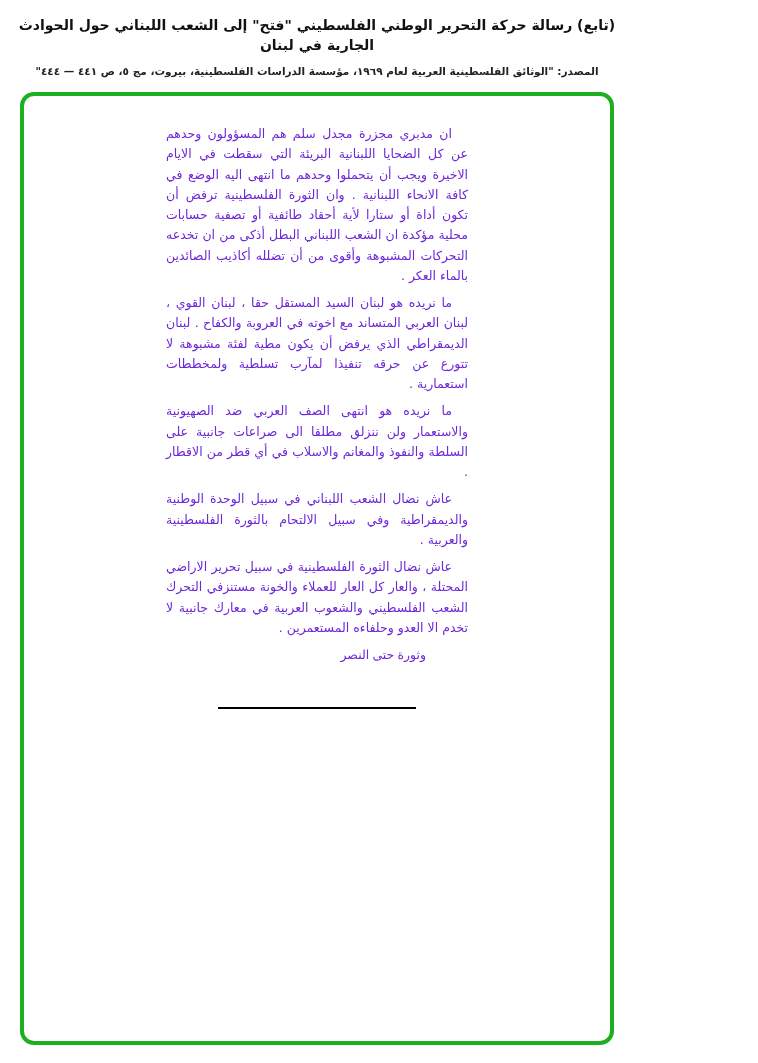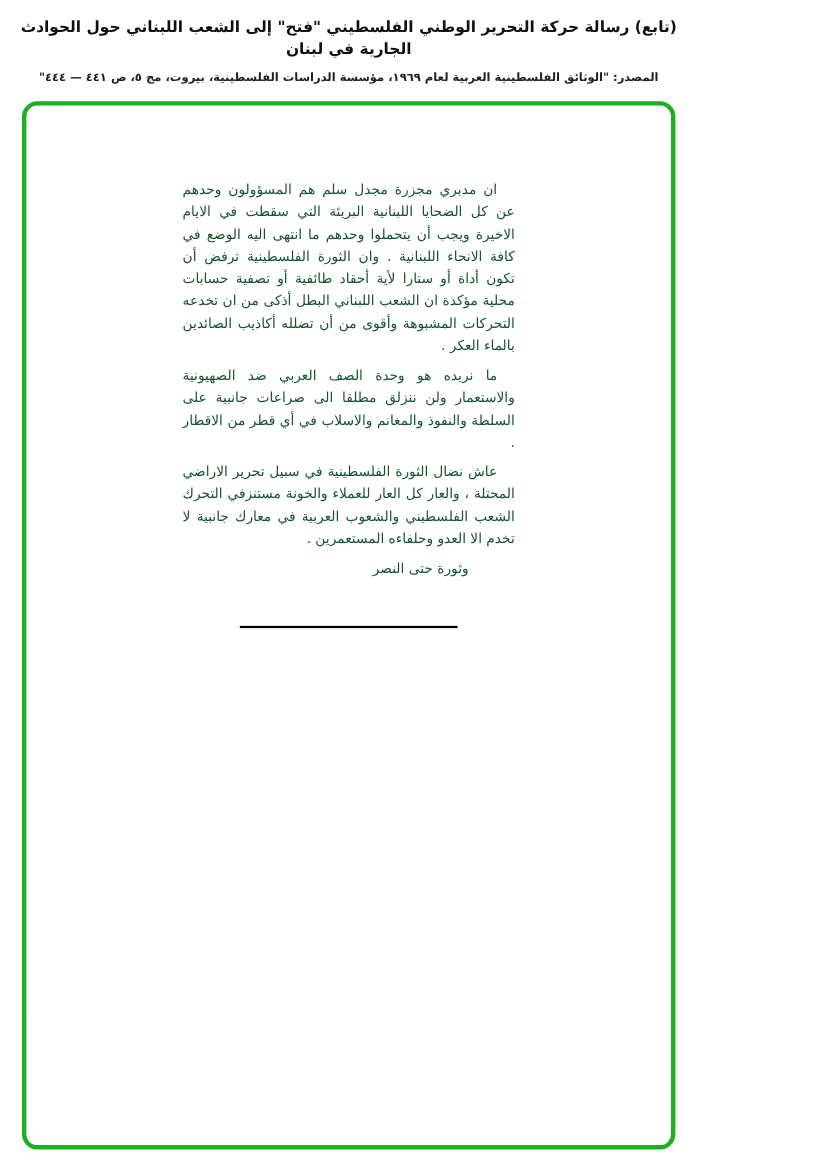--- a/index.html
+++ b/index.html
@@ -43,33 +43,34 @@
     right: 20px;
     top: 92px;
     bottom: 18px;
     border: 4px solid #1cb021;
     border-radius: 14px;
     background: #ffffff;
   }
   .scan {
     direction: rtl;
     width: 302px;
-    margin: 66px auto 0 auto;
+    margin: 28px auto 0 auto;
     font-size: 12.5px;
     line-height: 1.62;
-    color: #14532d;
+    color: #6d28d9;
     text-align: justify;
   }
   .scan p {
     margin: 0 0 7px 0;
     text-indent: 16px;
   }
   .scan p.closing {
     text-indent: 42px;
     margin-top: 2px;
+    font-family: Liberation Serif, serif;
   }
   .divider {
     width: 198px;
     height: 2px;
     background: #000;
     margin: 42px auto 0 auto;
   }
 </style>
 </head>
 <body>
@@ -77,20 +78,22 @@
 <div class="page">
 
   <header class="header">
     <h1 class="doc-title">(تابع) رسالة حركة التحرير الوطني الفلسطيني "فتح" إلى الشعب اللبناني حول الحوادث الجارية في لبنان</h1>
     <div class="doc-source">المصدر: "الوثائق الفلسطينية العربية لعام ١٩٦٩، مؤسسة الدراسات الفلسطينية، بيروت، مج ٥، ص ٤٤١ — ٤٤٤"</div>
   </header>
 
   <div class="green-frame" style="border-color: rgb(28, 176, 33);">
     <div class="scan">
       <p>ان مدبري مجزرة مجدل سلم هم المسؤولون وحدهم عن كل الضحايا اللبنانية البريئة التي سقطت في الايام الاخيرة ويجب أن يتحملوا وحدهم ما انتهى اليه الوضع في كافة الانحاء اللبنانية . وان الثورة الفلسطينية ترفض أن تكون أداة أو ستارا لأية أحقاد طائفية أو تصفية حسابات محلية مؤكدة ان الشعب اللبناني البطل أذكى من ان تخدعه التحركات المشبوهة وأقوى من أن تضلله أكاذيب الصائدين بالماء العكر .</p>
-      <p>ما نريده هو وحدة الصف العربي ضد الصهيونية والاستعمار ولن ننزلق مطلقا الى صراعات جانبية على السلطة والنفوذ والمغانم والاسلاب في أي قطر من الاقطار .</p>
+      <p>ما نريده هو لبنان السيد المستقل حقا ، لبنان القوي ، لبنان العربي المتساند مع اخوته في العروبة والكفاح . لبنان الديمقراطي الذي يرفض أن يكون مطية لفئة مشبوهة لا تتورع عن حرقه تنفيذا لمآرب تسلطية ولمخططات استعمارية .</p>
+      <p>ما نريده هو انتهى الصف العربي ضد الصهيونية والاستعمار ولن ننزلق مطلقا الى صراعات جانبية على السلطة والنفوذ والمغانم والاسلاب في أي قطر من الاقطار .</p>
+      <p>عاش نضال الشعب اللبناني في سبيل الوحدة الوطنية والديمقراطية وفي سبيل الالتحام بالثورة الفلسطينية والعربية .</p>
       <p>عاش نضال الثورة الفلسطينية في سبيل تحرير الاراضي المحتلة ، والعار كل العار للعملاء والخونة مستنزفي التحرك الشعب الفلسطيني والشعوب العربية في معارك جانبية لا تخدم الا العدو وحلفاءه المستعمرين .</p>
       <p class="closing">وثورة حتى النصر</p>
       <div class="divider"></div>
     </div>
   </div>
 
 </div>
 
 </body></html>

